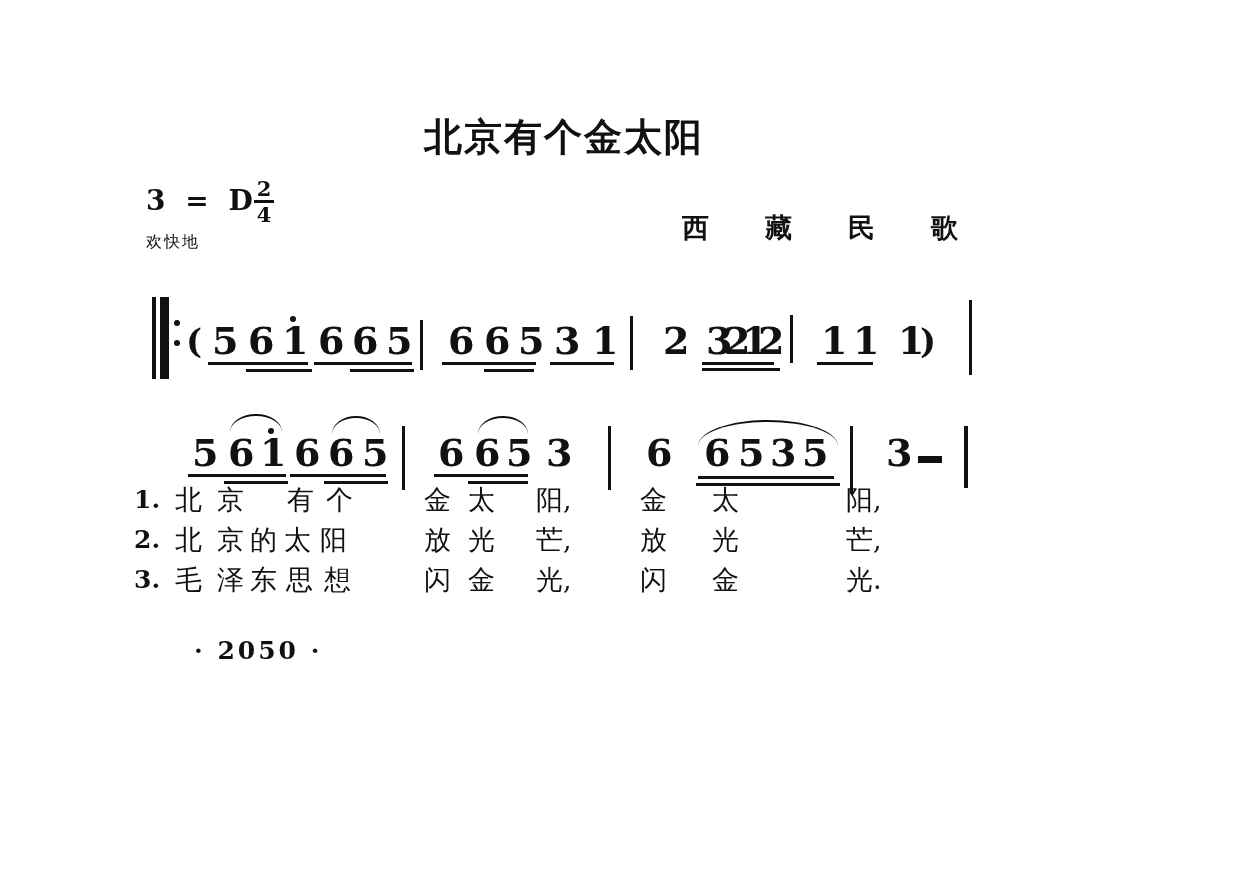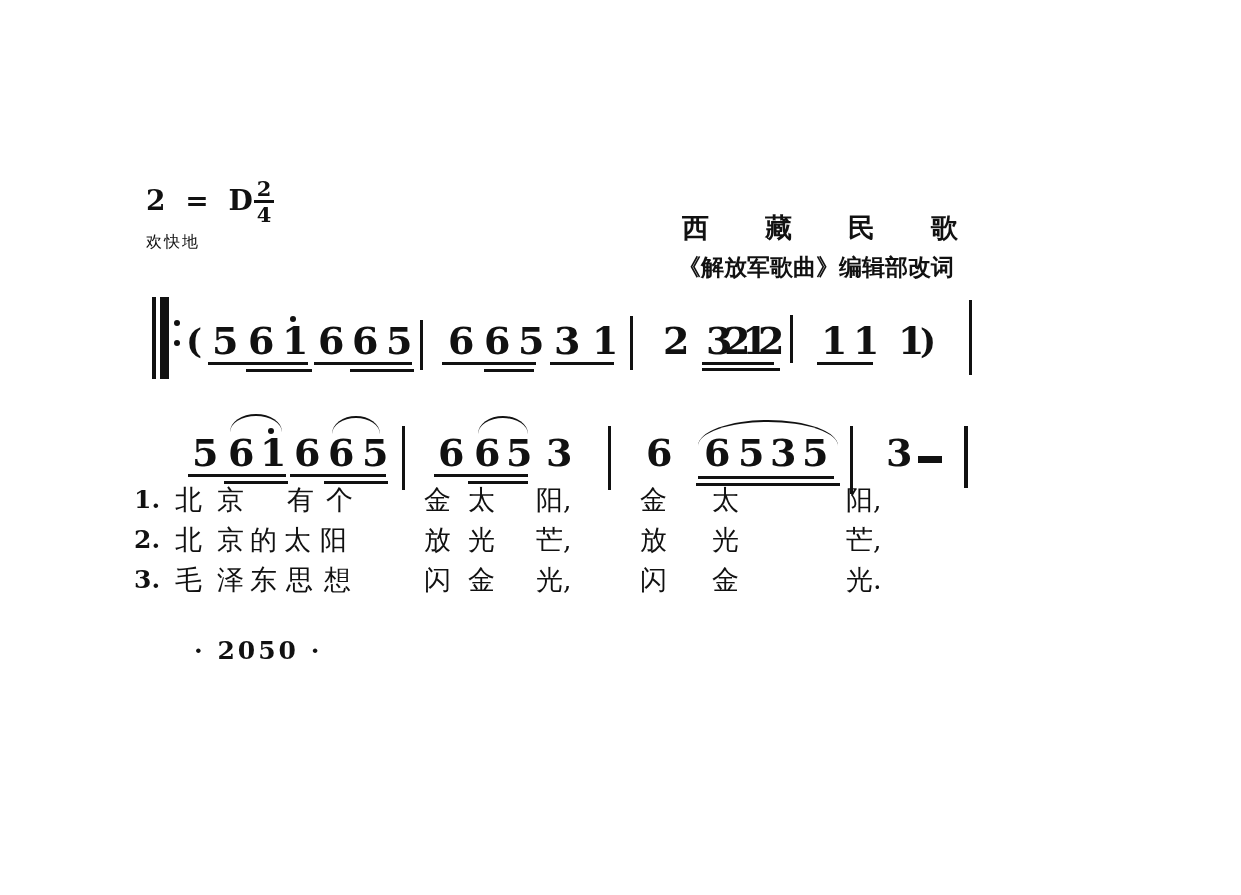--- a/index.html
+++ b/index.html
@@ -43,39 +43,39 @@
     border-radius:50% 50% 0 0 / 100% 100% 0 0;
   }
   .nrect{position:absolute;background:#111;}
   .lyr{position:absolute;font-size:27px;line-height:28px;white-space:nowrap;}
   .verse{position:absolute;font-size:25px;font-weight:bold;line-height:28px;}
 </style>
 </head>
 <body>
 
 <div id="page">
+  <h1 id="song-title">北京有个金太阳</h1>
 
-  <div id="key-sig">2 = D</div>
+  <div id="key-sig">3 = D</div>
 
   <div id="meter">
     <span>2</span>
     <span class="fbar"></span>
     <span>4</span>
   </div>
 
   <div id="tempo">欢快地</div>
 
   <div id="source-row">
       <span>西</span>
       <span>藏</span>
       <span>民</span>
       <span>歌</span>
     </div>
 
-  <div id="credit">《解放军歌曲》编辑部改词</div>
 
   <div id="score-layer">
       <div class="note paren" style="left: 186px; top: 326px; font-size: 34px;">(</div>
       <div class="note" style="left: 212px; top: 326px;">5</div>
       <div class="note" style="left: 248px; top: 326px;">6</div>
       <div class="note" style="left: 282px; top: 326px;">1</div>
       <div class="odot" style="left: 290px; top: 316px;"></div>
       <div class="note" style="left: 318px; top: 326px;">6</div>
       <div class="note" style="left: 352px; top: 326px;">6</div>
       <div class="note" style="left: 386px; top: 326px;">5</div>

